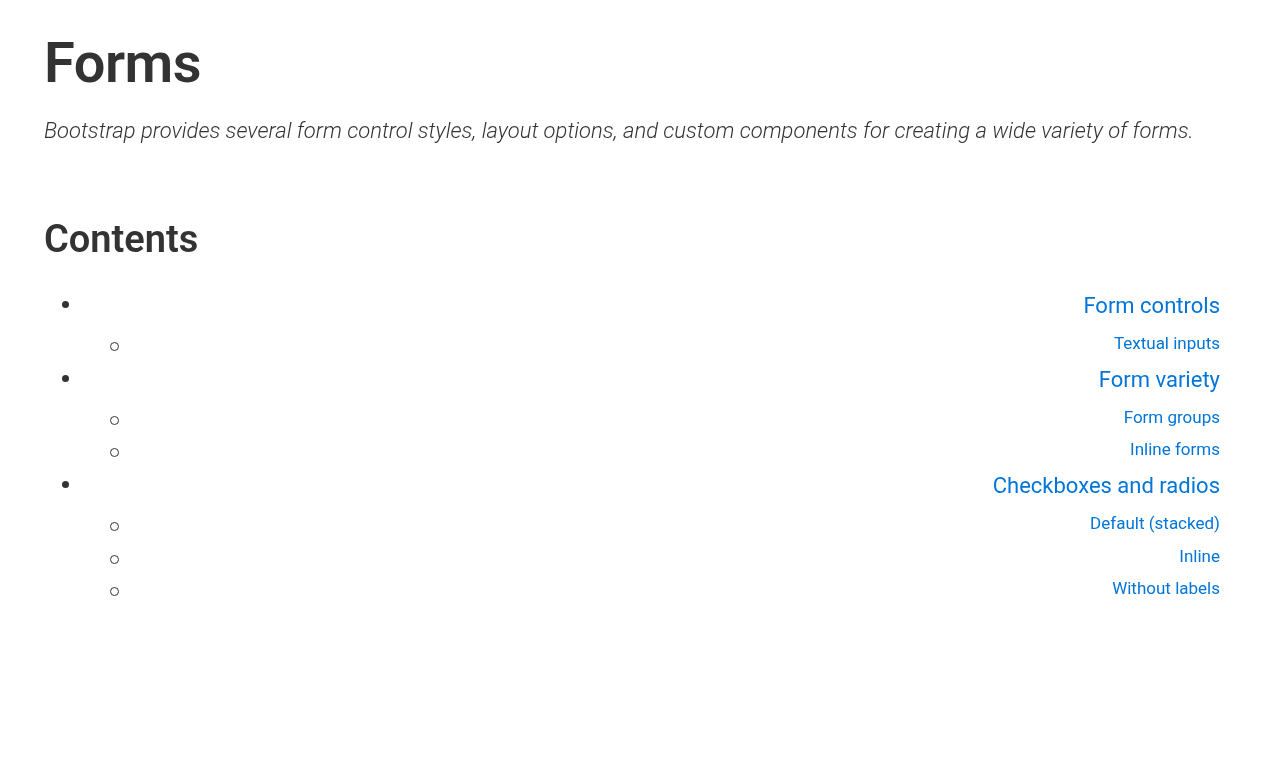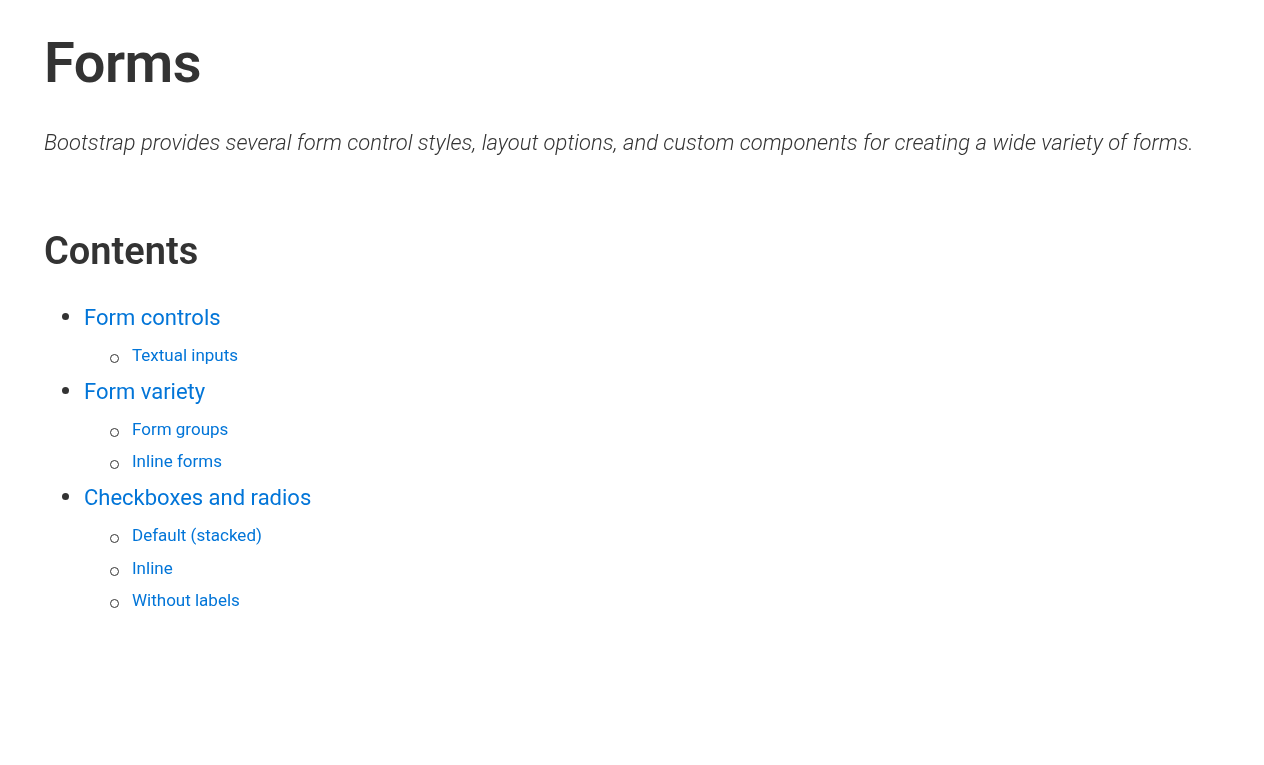--- a/index.html
+++ b/index.html
@@ -11,41 +11,42 @@
       font-family: "Segoe UI", -apple-system, BlinkMacSystemFont, Roboto, "Helvetica Neue", Arial, sans-serif;
       background: #ffffff;
       color: #333333;
       padding: 30px 44px;
       width: 1264px;
     }
     h1.page-title {
       font-size: 56px;
       font-weight: 600;
       color: #333333;
-      margin-bottom: 30px;
+      margin-bottom: 18px;
       letter-spacing: -0.5px;
     }
     p.lead {
       font-size: 22px;
       font-weight: 300;
       color: #333333;
       line-height: 1.5;
       margin-bottom: 70px;
       max-width: 1160px;
       font-style: italic;
     }
     h2.contents-heading {
       font-size: 38px;
       font-weight: 600;
       color: #333333;
       margin-bottom: 24px;
     }
     ul.toc {
       list-style: none;
       padding-left: 40px;
+      text-align: right;
     }
     ul.toc > li {
       position: relative;
       font-size: 22px;
       line-height: 1.9;
       color: #333333;
     }
     ul.toc > li::before {
       content: "";
       position: absolute;

